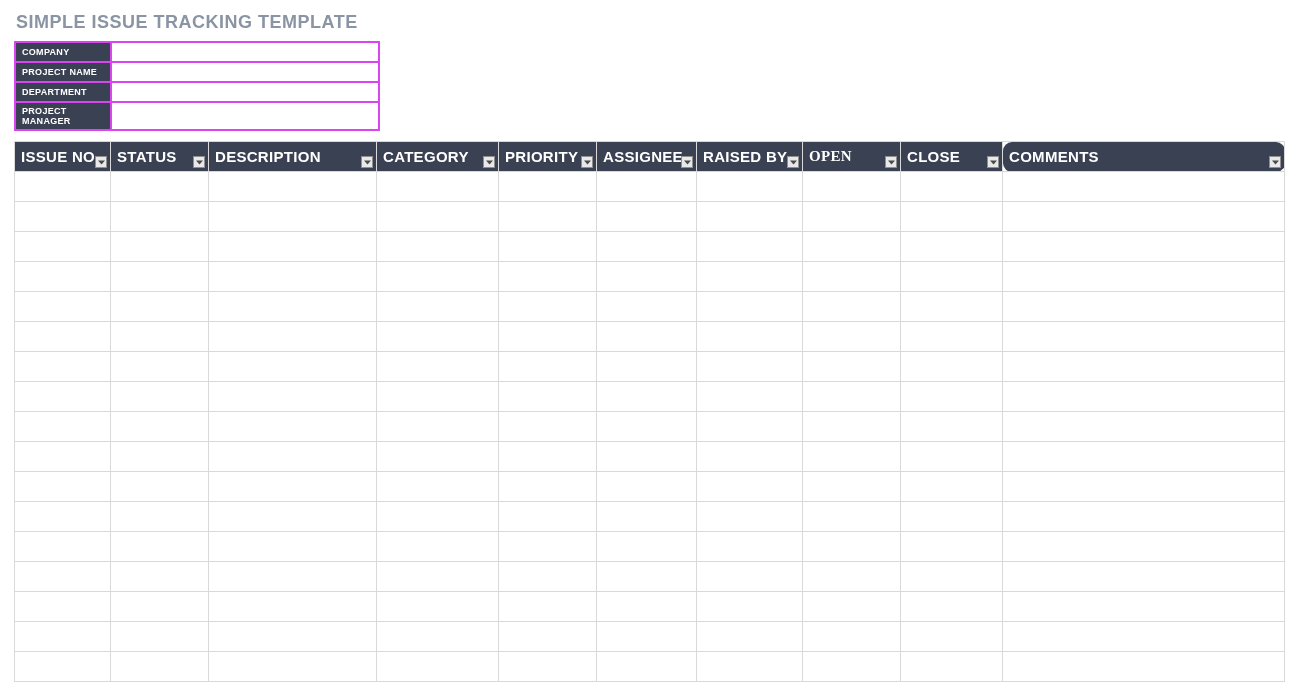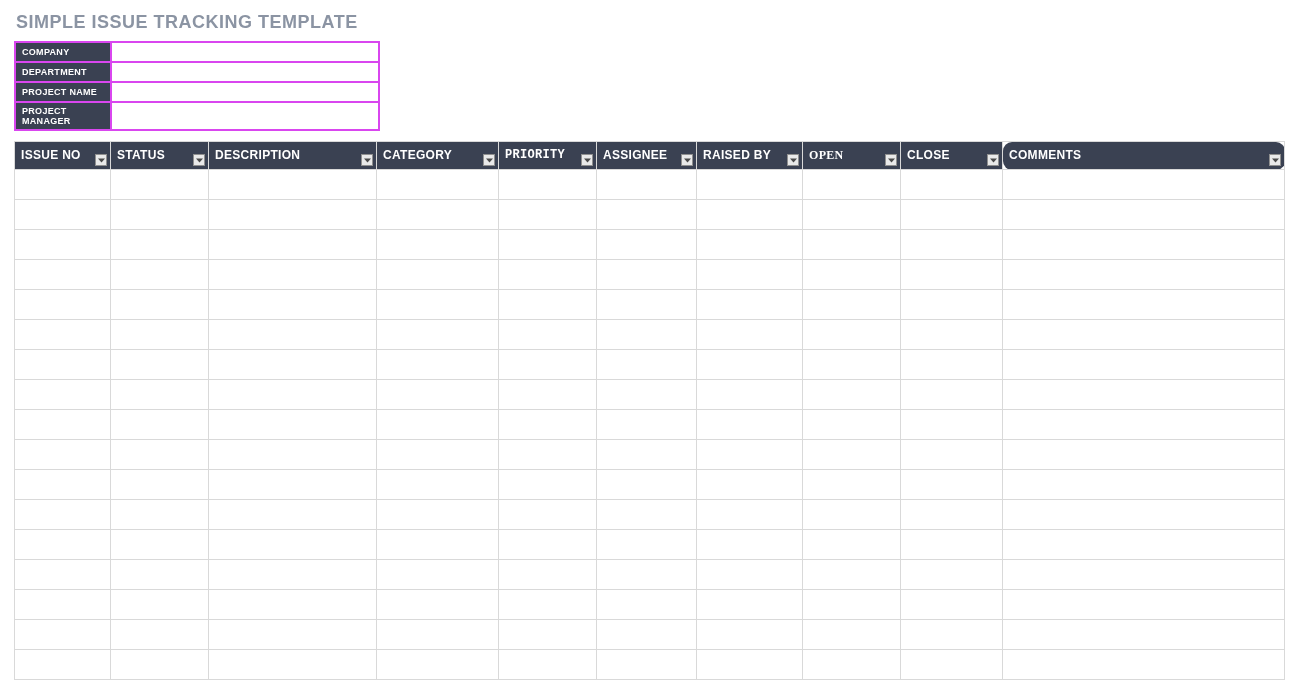--- a/index.html
+++ b/index.html
@@ -50,21 +50,21 @@
     border-collapse: collapse;
     width: 1268px;
     table-layout: fixed;
   }
   .grid th, .grid td {
     border: 1px solid #d9d9d9;
   }
   .grid thead th {
     background: #3a4152;
     color: #fff;
-    font-size: 12px;
+    font-size: 15px;
     font-weight: 700;
     letter-spacing: 0.3px;
     text-align: left;
     padding: 6px 6px 6px 6px;
     position: relative;
     height: 28px;
     vertical-align: top;
     text-transform: uppercase;
   }
   .grid thead th .filter-btn {
@@ -89,44 +89,44 @@
     background: #fff;
     font-size: 10px;
     padding: 2px 4px;
   }
 
   
   .c-issue    { width: 96px; }
   .c-status   { width: 98px; }
   .c-desc     { width: 168px; margin-left: 32px; }
   .c-category { width: 122px; }
-  .c-priority { width: 98px; font-family: Liberation Mono, monospace; }
+  .c-priority { width: 98px; }
   .c-assignee { width: 100px; }
   .c-raised   { width: 106px; }
   .c-open     { width: 98px; font-family: Liberation Serif, serif; }
   .c-close    { width: 102px; }
   .c-comments { width: 282px; border-radius: 9px; }
 </style>
 </head>
 <body>
 
 <div class="title">SIMPLE ISSUE TRACKING TEMPLATE</div>
 
 <table class="meta">
   <tbody id="meta-body">
       <tr>
         <td class="label-cell">COMPANY</td>
         <td class="value-cell"></td>
       </tr>
       <tr>
+        <td class="label-cell">PROJECT NAME</td>
+        <td class="value-cell"></td>
+      </tr>
+      <tr>
         <td class="label-cell">DEPARTMENT</td>
-        <td class="value-cell"></td>
-      </tr>
-      <tr>
-        <td class="label-cell">PROJECT NAME</td>
         <td class="value-cell"></td>
       </tr>
       <tr>
         <td class="label-cell">PROJECT MANAGER</td>
         <td class="value-cell"></td>
       </tr>
     </tbody>
 </table>
 
 <table class="grid">

